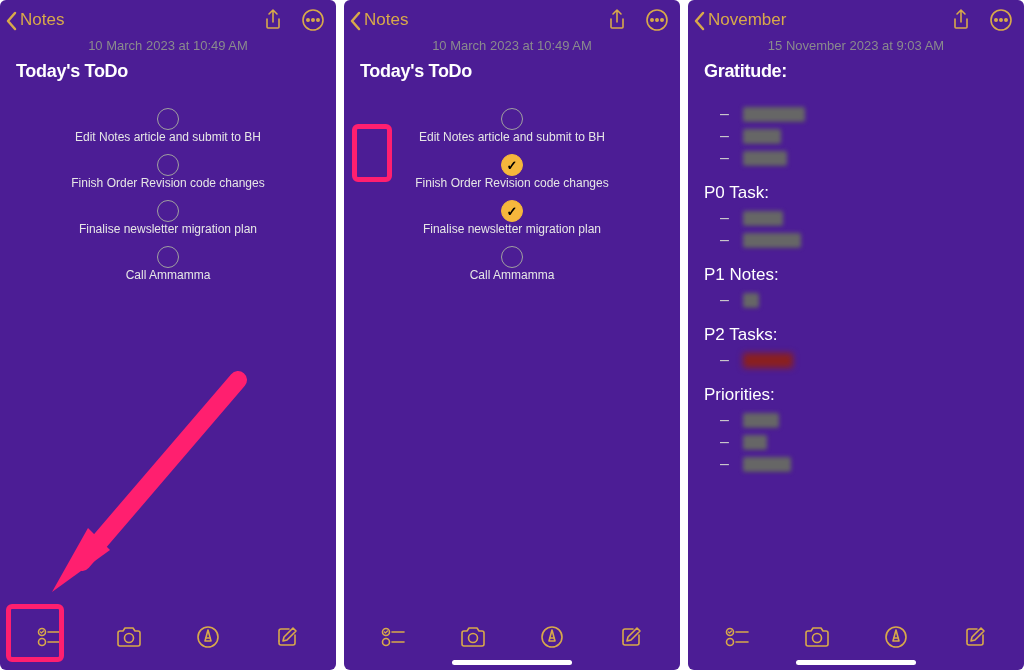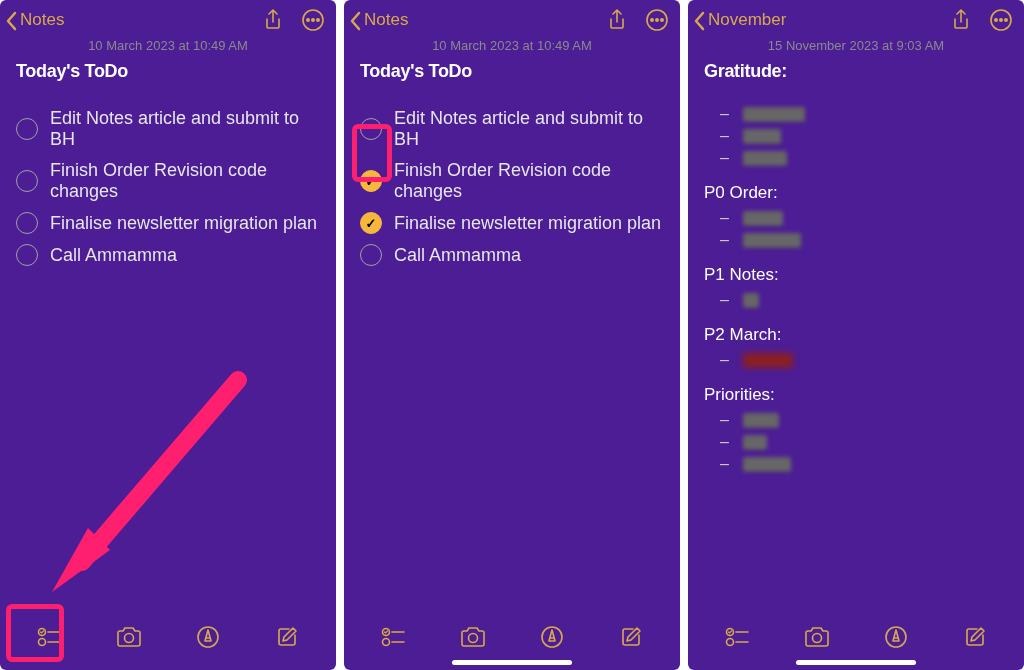--- a/index.html
+++ b/index.html
@@ -69,24 +69,24 @@
     }
     .title {
       font-size: 18px;
       font-weight: 700;
       margin-bottom: 21px;
       letter-spacing: -0.3px;
     }
     .check-row {
       display: flex;
       align-items: center;
-      gap: 12px;
       padding: 5px 0;
-      font-size: 18px;
+      font-size: 12px;
       color: #e6e6e6;
+      flex-direction: column;
     }
     .circle {
       width: 22px;
       height: 22px;
       border: 1.8px solid #a0a0a0;
       border-radius: 50%;
       flex-shrink: 0;
     }
     .circle.checked {
       background: #f6b73c;
@@ -380,32 +380,32 @@
     <div id="s3-sections">
         <div class="bullet-row">
           <span class="redact" style="width: 62px;"></span>
         </div>
         <div class="bullet-row">
           <span class="redact" style="width: 38px;"></span>
         </div>
         <div class="bullet-row">
           <span class="redact" style="width: 44px;"></span>
         </div>
-        <div class="section-h">P0 Order:</div>
+        <div class="section-h">P0 Task:</div>
         <div class="bullet-row">
           <span class="redact" style="width: 40px;"></span>
         </div>
         <div class="bullet-row">
           <span class="redact" style="width: 58px;"></span>
         </div>
         <div class="section-h">P1 Notes:</div>
         <div class="bullet-row">
           <span class="redact" style="width: 16px;"></span>
         </div>
-        <div class="section-h">P2 March:</div>
+        <div class="section-h">P2 Tasks:</div>
         <div class="bullet-row">
           <span class="redact red" style="width: 50px;"></span>
         </div>
         <div class="section-h">Priorities:</div>
         <div class="bullet-row">
           <span class="redact" style="width: 36px;"></span>
         </div>
         <div class="bullet-row">
           <span class="redact" style="width: 24px;"></span>
         </div>

